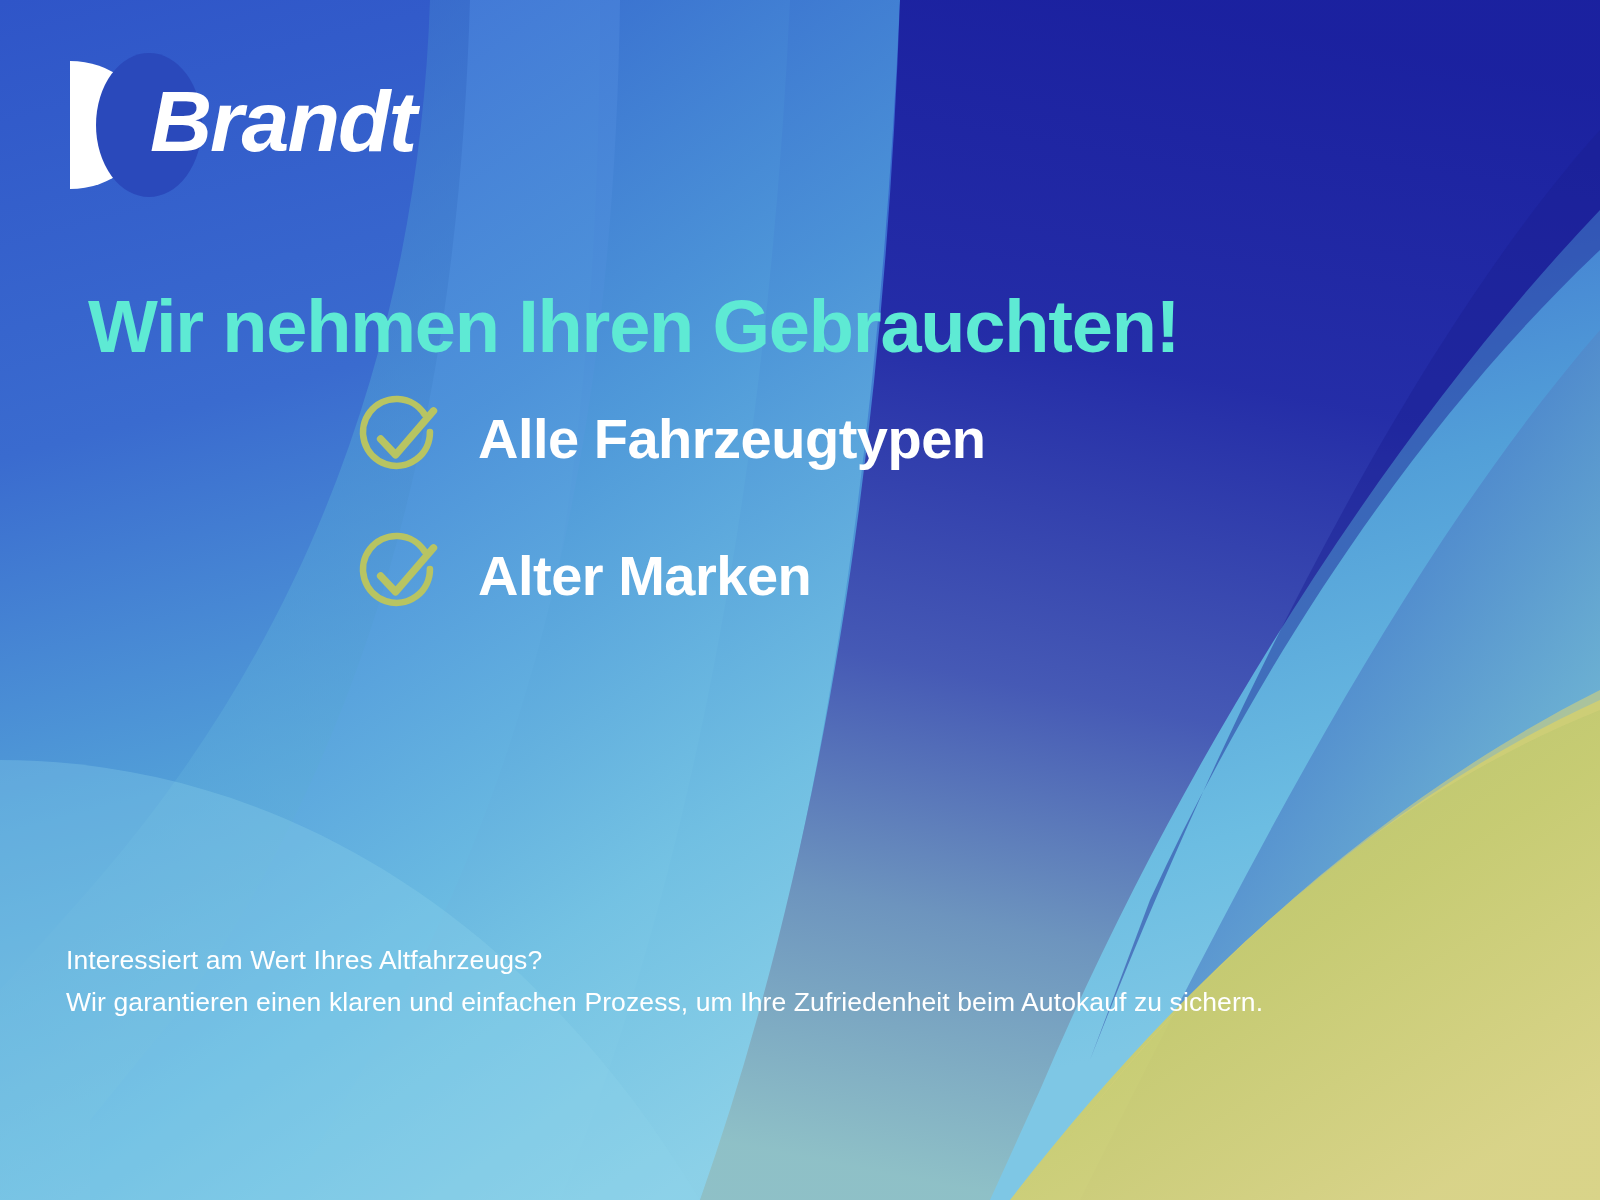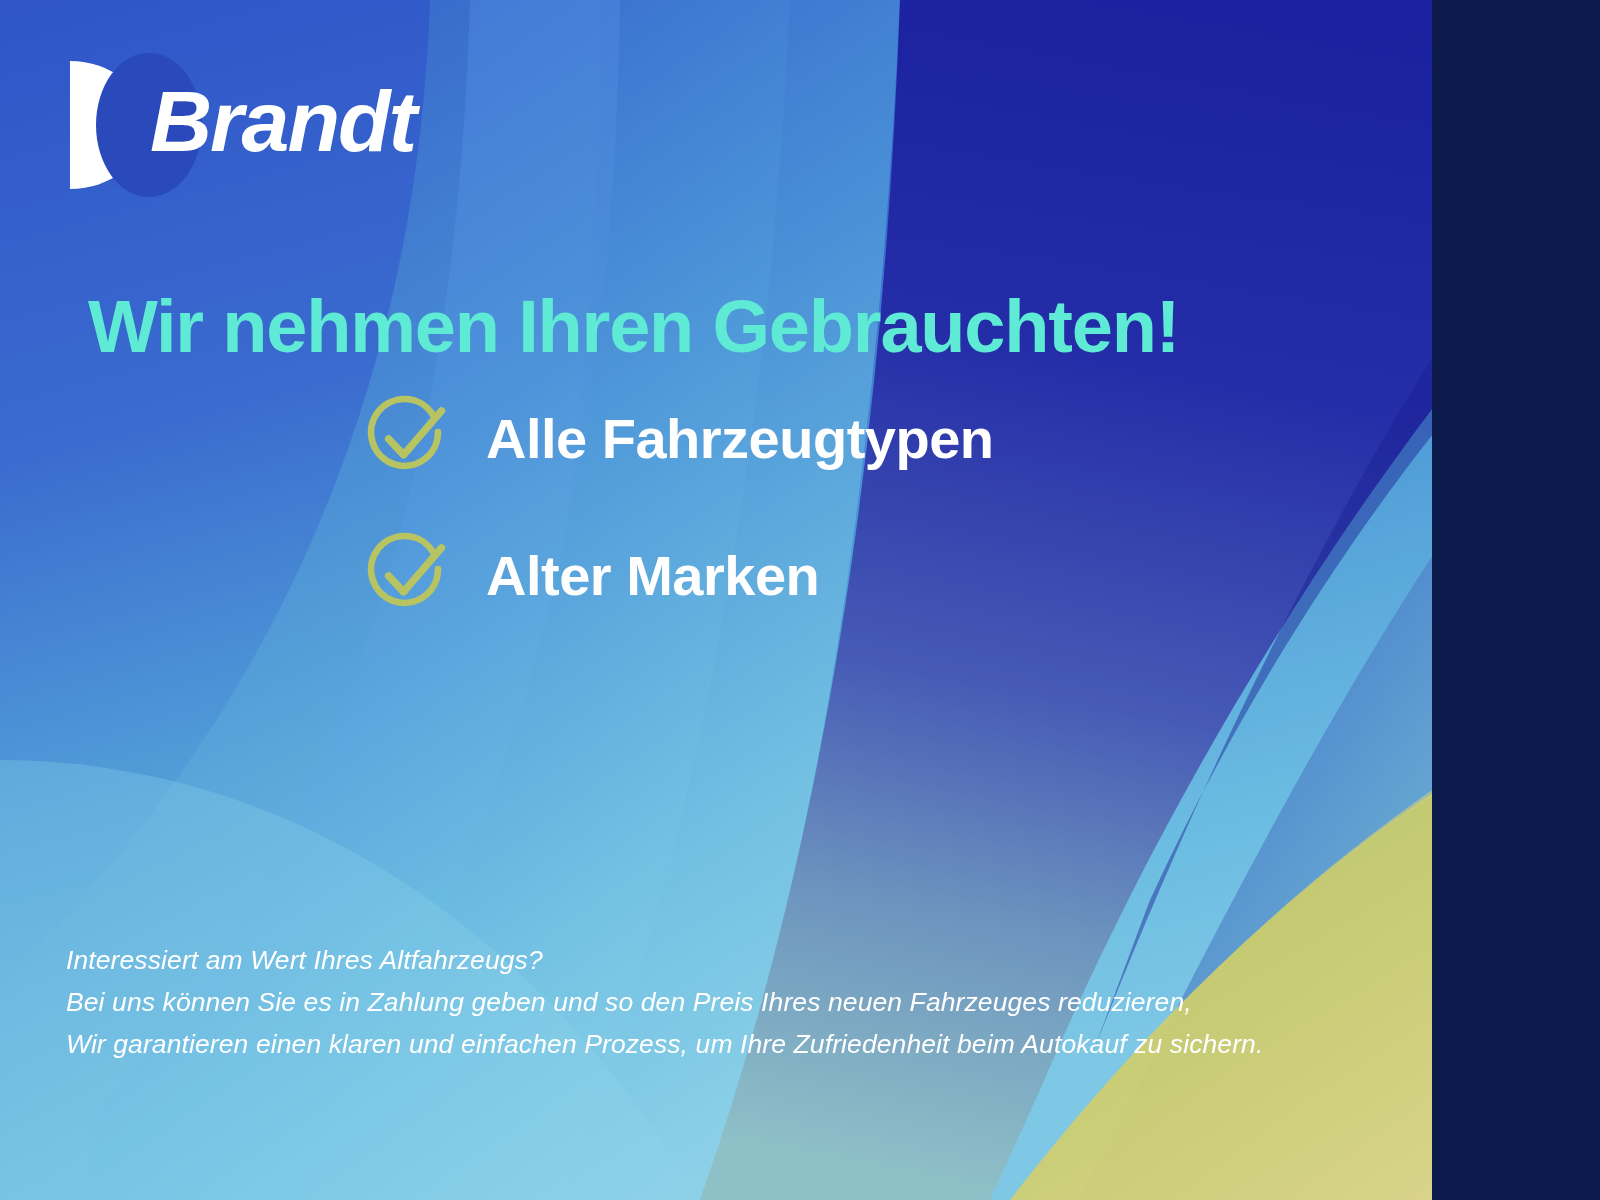--- a/index.html
+++ b/index.html
@@ -3,21 +3,21 @@
 <meta charset="utf-8">
 <title>Brandt — Wir nehmen Ihren Gebrauchten!</title>
 <style>
   html, body {
     margin: 0;
     padding: 0;
     background: #0b1a4a;
   }
   #stage {
     position: relative;
-    width: 1432px;
+    width: 1600px;
     height: 1200px;
     overflow: hidden;
     font-family: "Liberation Sans", sans-serif;
     background: #2f55c4;
   }
 
   
   #bg {
     position: absolute;
     inset: 0;
@@ -79,21 +79,21 @@
     font-size: 74px;
     font-weight: 800;
     letter-spacing: -1.2px;
     line-height: 1.05;
     white-space: nowrap;
   }
 
   
   #benefits {
     position: absolute;
-    left: 364px;
+    left: 356px;
     top: 398px;
     display: flex;
     flex-direction: column;
     gap: 55px;
   }
   .benefit-row {
     display: flex;
     align-items: center;
     height: 82px;
   }
@@ -121,21 +121,20 @@
     width: 1460px;
     color: #ffffff;
     font-size: 26.5px;
     font-weight: 400;
     line-height: 1.58;
     letter-spacing: 0.1px;
   }
   #footer-text p {
     margin: 0;
     white-space: nowrap;
-    font-style: italic;
   }
 </style>
 </head>
 <body>
 
 <div id="stage">
 
   <svg id="bg" viewBox="0 0 1600 1200" preserveAspectRatio="none" aria-hidden="true">
     <defs>
       <linearGradient id="gBase" x1="0" y1="0" x2="0.35" y2="1">
@@ -245,17 +244,16 @@
       </svg>
       <span class="benefit-label">Alter Marken</span>
     </div>
 
 
 
   </div>
 
   <div id="footer-text">
     <p>Interessiert am Wert Ihres Altfahrzeugs?</p>
-    <p>Bei uns können Sie es in Zahlung geben und so den Preis Ihres neuen Fahrzeuges reduzieren,</p>
     <p>Wir garantieren einen klaren und einfachen Prozess, um Ihre Zufriedenheit beim Autokauf zu sichern.</p>
   </div>
 
 </div>
 
 </body></html>

